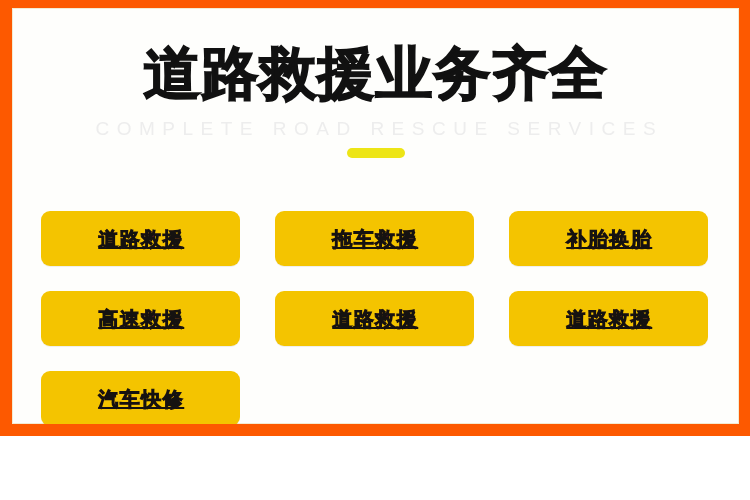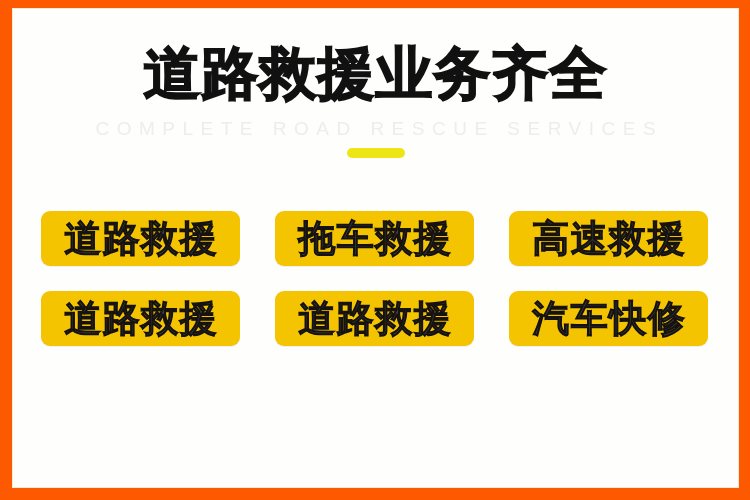--- a/index.html
+++ b/index.html
@@ -4,21 +4,21 @@
 <style>
   html, body {
     margin: 0;
     padding: 0;
     background: #ffffff;
   }
 
   .poster {
     position: relative;
     width: 750px;
-    height: 500px;
+    height: 436px;
     box-sizing: border-box;
     background: #FD5900;
     overflow: hidden;
     font-family: "Liberation Sans", "DejaVu Sans", sans-serif;
   }
 
   
   .canvas {
     position: absolute;
     left: 12px;
@@ -100,27 +100,28 @@
     border-radius: 9px;
     display: flex;
     align-items: center;
     justify-content: center;
     padding: 0;
     cursor: pointer;
     box-shadow: 0 1px 0 rgba(0,0,0,0.06);
   }
 
   .svc-btn .label {
-    font-size: 37px;
+    font-size: 20px;
     line-height: 30px;
     font-weight: 700;
-    color: #404040;
+    color: #be185d;
     letter-spacing: 1.5px;
     text-indent: 1.5px;
     white-space: nowrap;
+    text-decoration: underline;
     -webkit-text-stroke: 0.9px #151210;
   }
 </style>
 </head>
 <body>
 
 <div class="poster">
   <div class="canvas">
 
     <div class="header">
@@ -132,20 +133,23 @@
     </div>
 
     <div class="grid">
       <button class="svc-btn">
         <span class="label">道路救援</span>
       </button>
       <button class="svc-btn">
         <span class="label">拖车救援</span>
       </button>
       <button class="svc-btn">
+        <span class="label">补胎换胎</span>
+      </button>
+      <button class="svc-btn">
         <span class="label">高速救援</span>
       </button>
       <button class="svc-btn">
         <span class="label">道路救援</span>
       </button>
       <button class="svc-btn">
         <span class="label">道路救援</span>
       </button>
       <button class="svc-btn">
         <span class="label">汽车快修</span>

